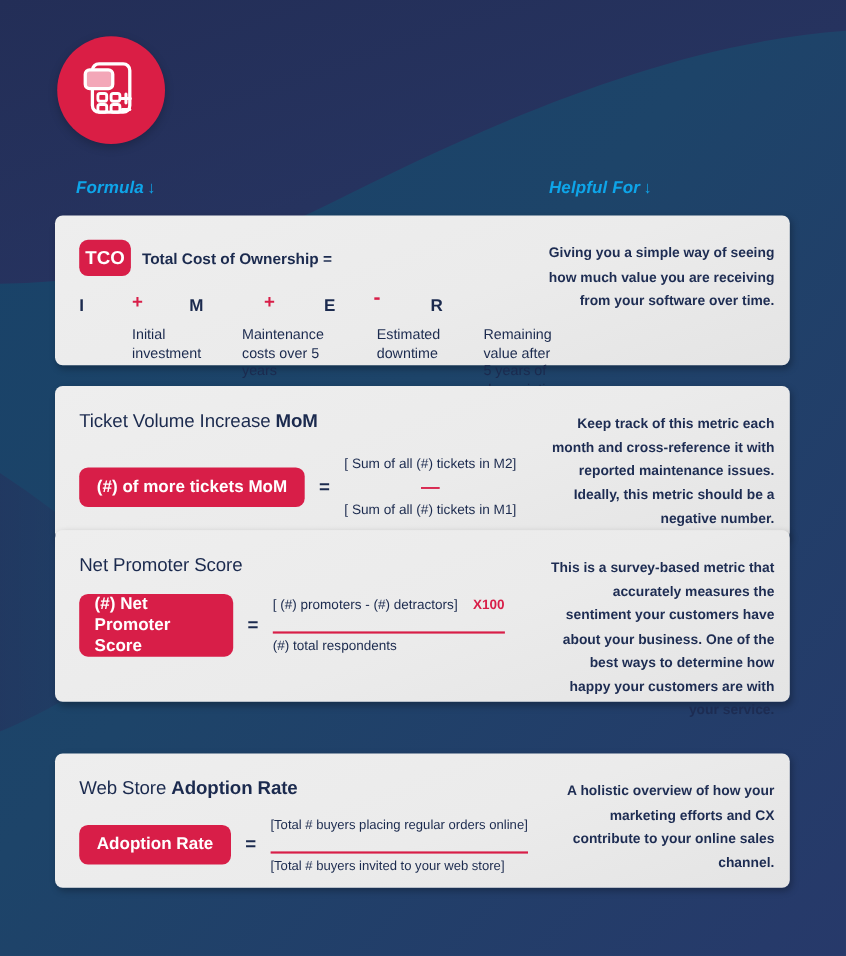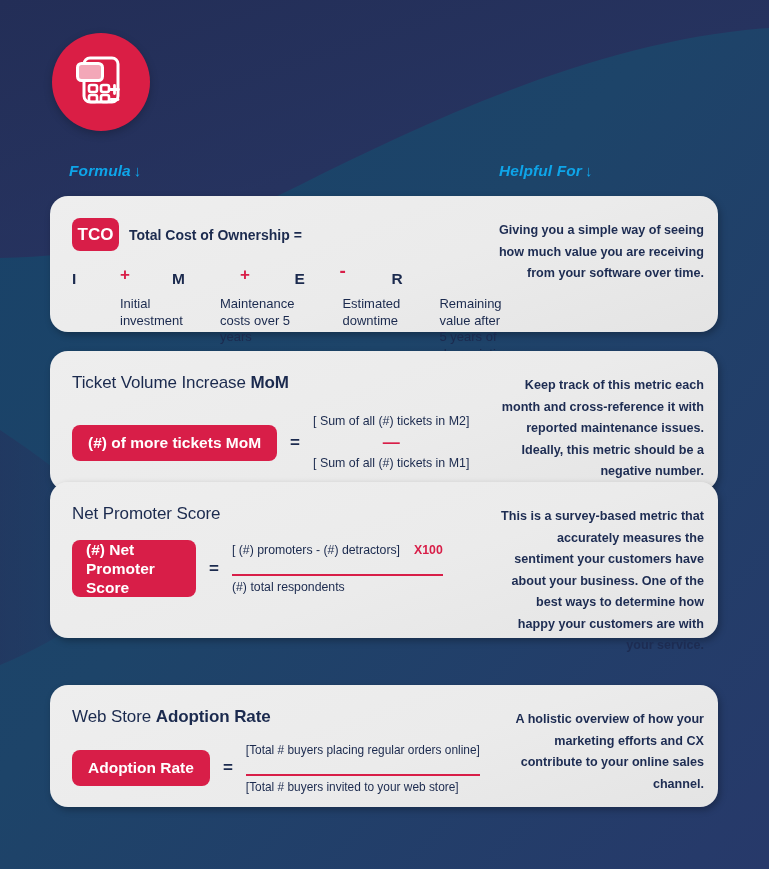--- a/index.html
+++ b/index.html
@@ -47,21 +47,21 @@
   .col-header .arrow { font-size: 15px; padding-left: 3px; }
   #hdr-formula { left: 69px; top: 162px; }
   #hdr-helpful { left: 499px; top: 162px; }
 
   
   .card {
     position: absolute;
     left: 50px;
     width: 668px;
     background: linear-gradient(160deg,#eeeeee 0%,#ebebeb 55%,#e4e4e4 100%);
-    border-radius: 18px;
+    border-radius: 7px;
     box-shadow: 2px 3px 7px rgba(0,0,0,.28);
     display: flex;
   }
   .card-left  { width: 440px; padding: 22px 0 22px 22px; position: relative; }
   .card-right { flex: 1; padding: 24px 14px 22px 6px; }
 
   .helpful-text {
     color: #1d2c52;
     font-size: 12.6px;
     line-height: 21.5px;
@@ -158,21 +158,21 @@
     color: #d81e48;
     font-size: 17px;
     font-weight: bold;
     line-height: 21px;
   }
 
   
   #card-nps { top: 482px; height: 156px; }
   .nps-row { display: flex; align-items: center; margin-top: 16px; }
   .nps-pill {
-    width: 124px;
+    width: 140px;
     height: 57px;
     padding: 14px 14px;
     font-size: 15.5px;
     line-height: 19px;
     border-radius: 8px;
     justify-content: flex-start;
     text-align: left;
   }
   .frac { display: inline-block; }
   .frac .num {

